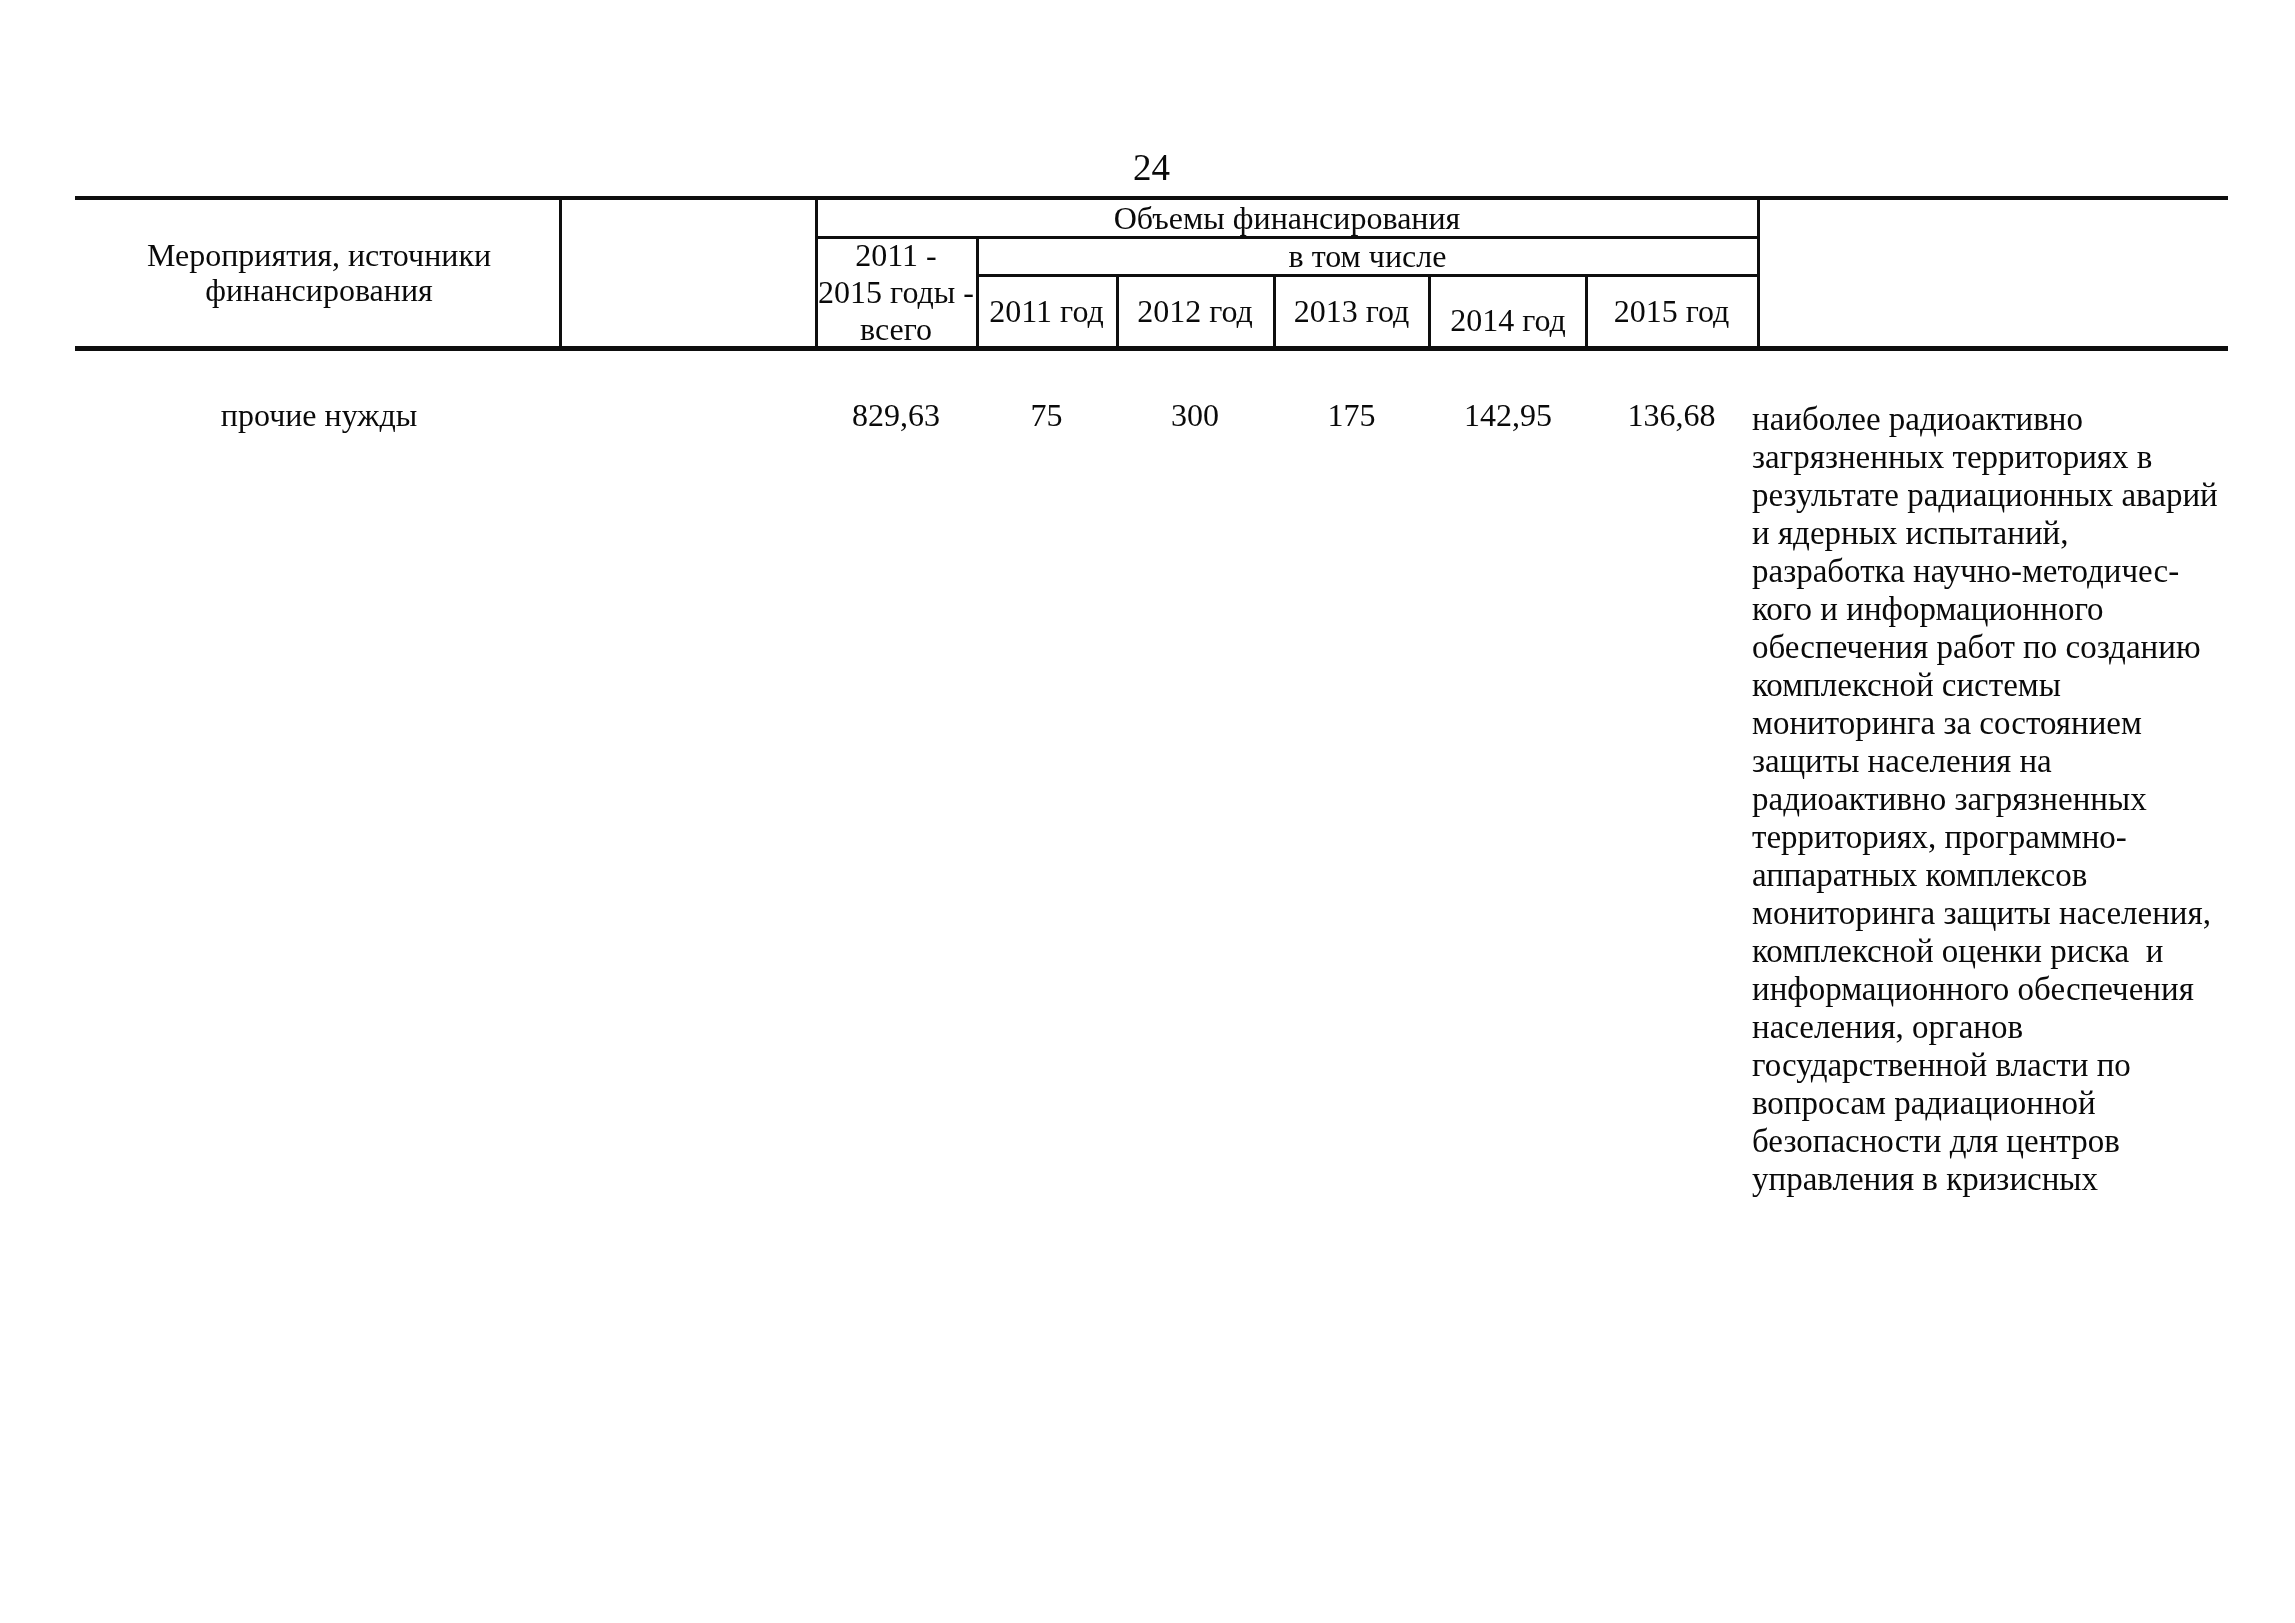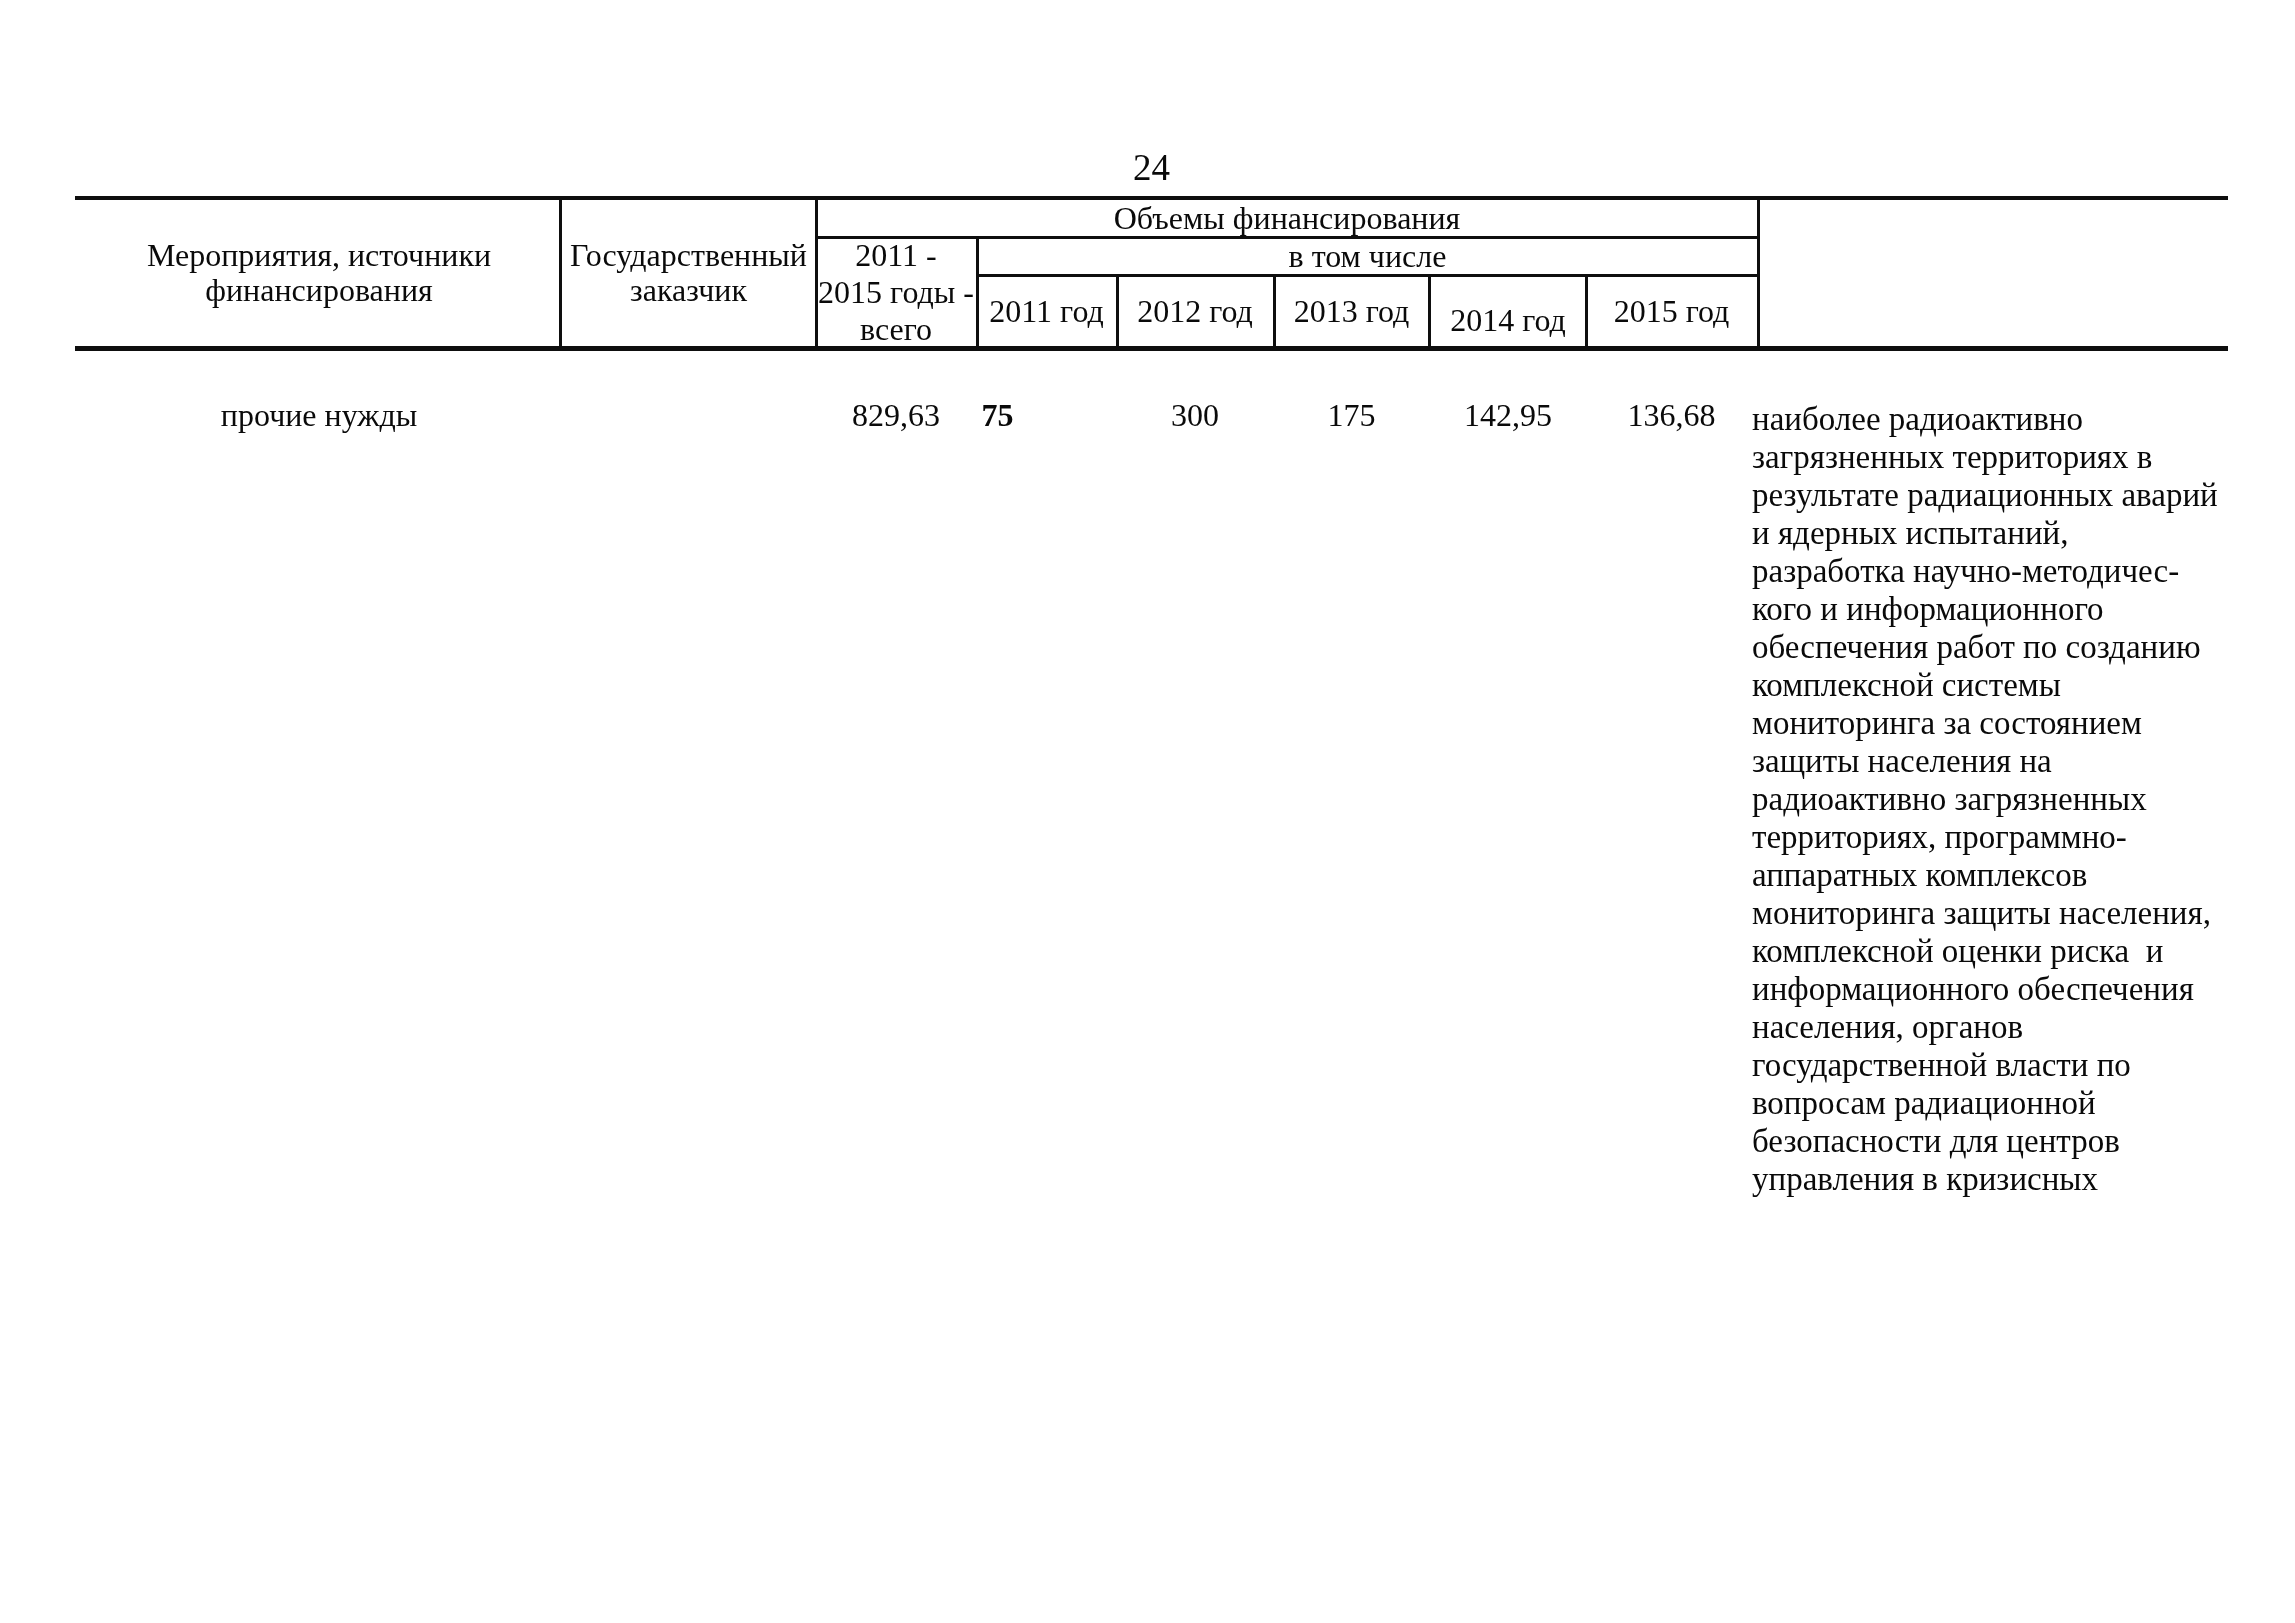--- a/index.html
+++ b/index.html
@@ -63,21 +63,21 @@
   .h-year-5     { left: 1587px; top: 277px; width: 169px;  height: 69px; }
   .h-results    { left: 1760px; top: 200px; width: 469px;  height: 145px; }
   
   .rowtext {
     position: absolute;
     text-align: center;
     line-height: 38px;
   }
   .r-activity { left: 78px;  top: 396px; width: 482px; }
   .r-val-0    { left: 817px; top: 396px; width: 158px; }
-  .r-val-1    { left: 929px; top: 396px; width: 137px; font-weight: bold; }
+  .r-val-1    { left: 978px; top: 396px; width: 137px; }
   .r-val-2    { left: 1118px; top: 396px; width: 154px; }
   .r-val-3    { left: 1275px; top: 396px; width: 153px; }
   .r-val-4    { left: 1431px; top: 396px; width: 154px; }
   .r-val-5    { left: 1587px; top: 396px; width: 169px; }
   .r-results {
     position: absolute;
     left: 1752px;
     top: 400px;
     width: 489px;
     text-align: left;
@@ -101,22 +101,20 @@
   <div class="vl v-cust-fin"></div>
   <div class="vl v-total-inc"></div>
   <div class="vl v-y1-y2"></div>
   <div class="vl v-y2-y3"></div>
   <div class="vl v-y3-y4"></div>
   <div class="vl v-y4-y5"></div>
   <div class="vl v-y5-res"></div>
 
   <div class="cell h-activities">Мероприятия, источники
 финансирования</div>
-  <div class="cell h-customer">Государственный
-заказчик</div>
   <div class="cell h-fingroup">Объемы финансирования</div>
   <div class="cell h-total">2011 -
 2015 годы -
 всего</div>
   <div class="cell h-including">в том числе</div>
   <div class="cell h-year-1">2011 год</div>
   <div class="cell h-year-2">2012 год</div>
   <div class="cell h-year-3">2013 год</div>
   <div class="cell h-year-4">2014 год</div>
   <div class="cell h-year-5">2015 год</div>

